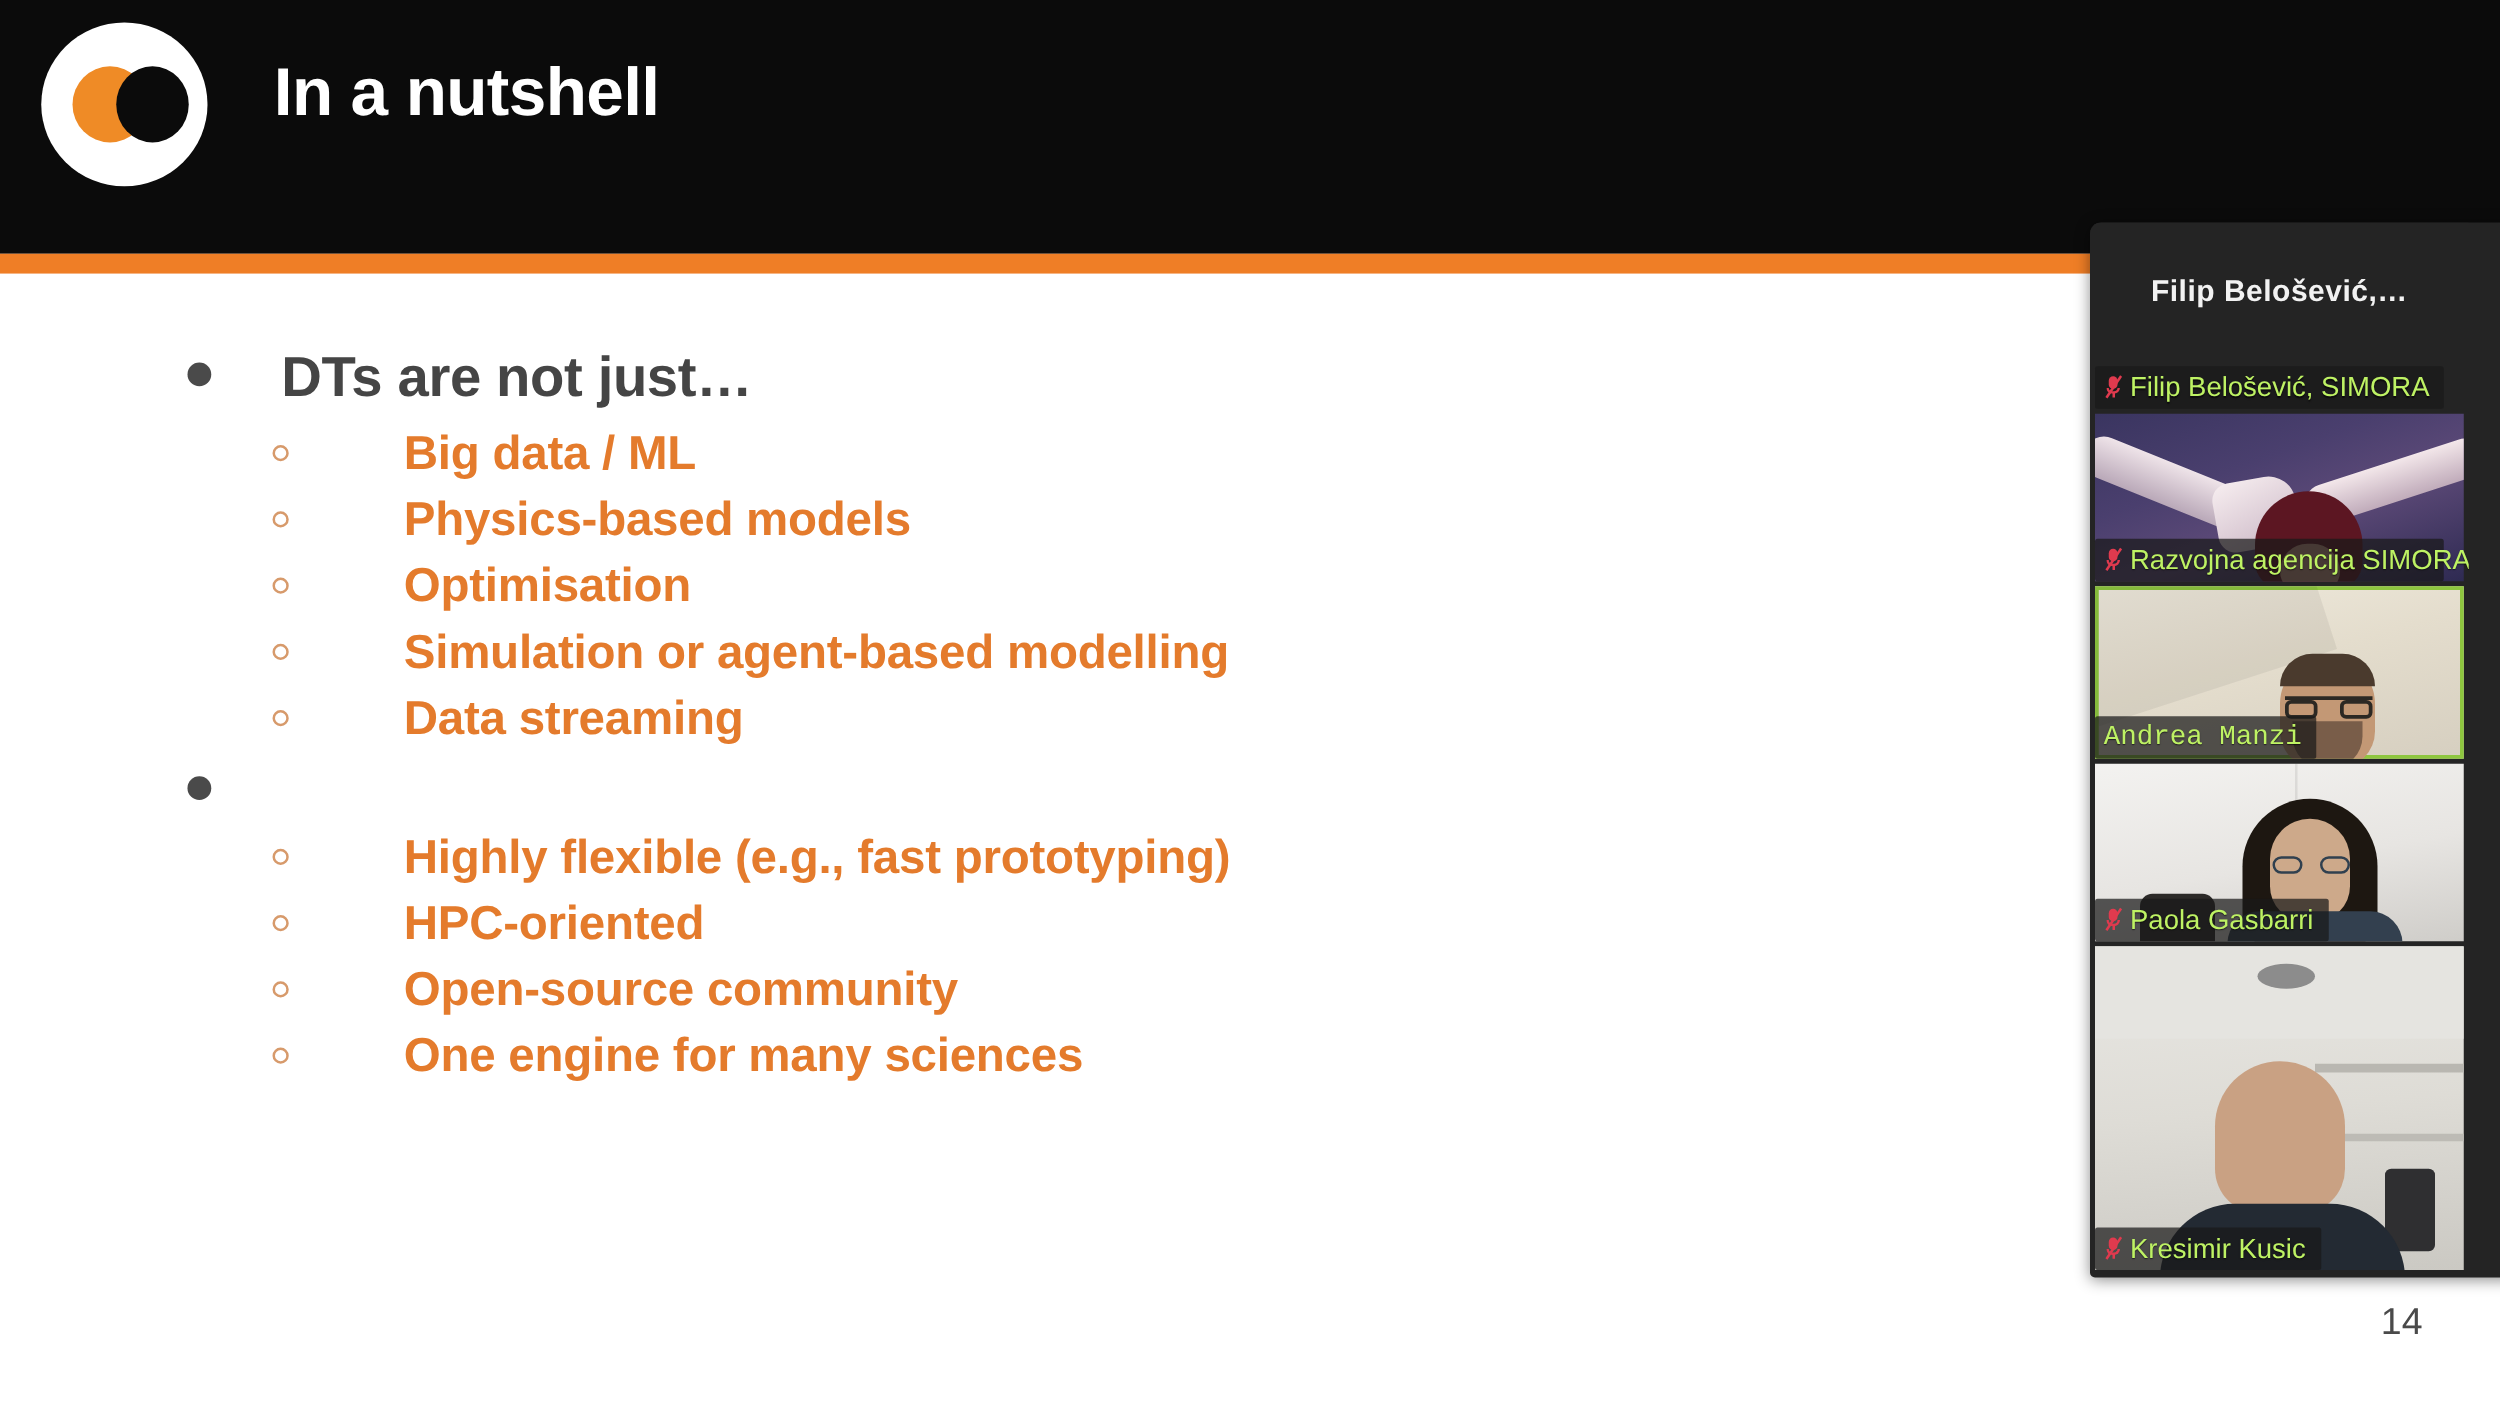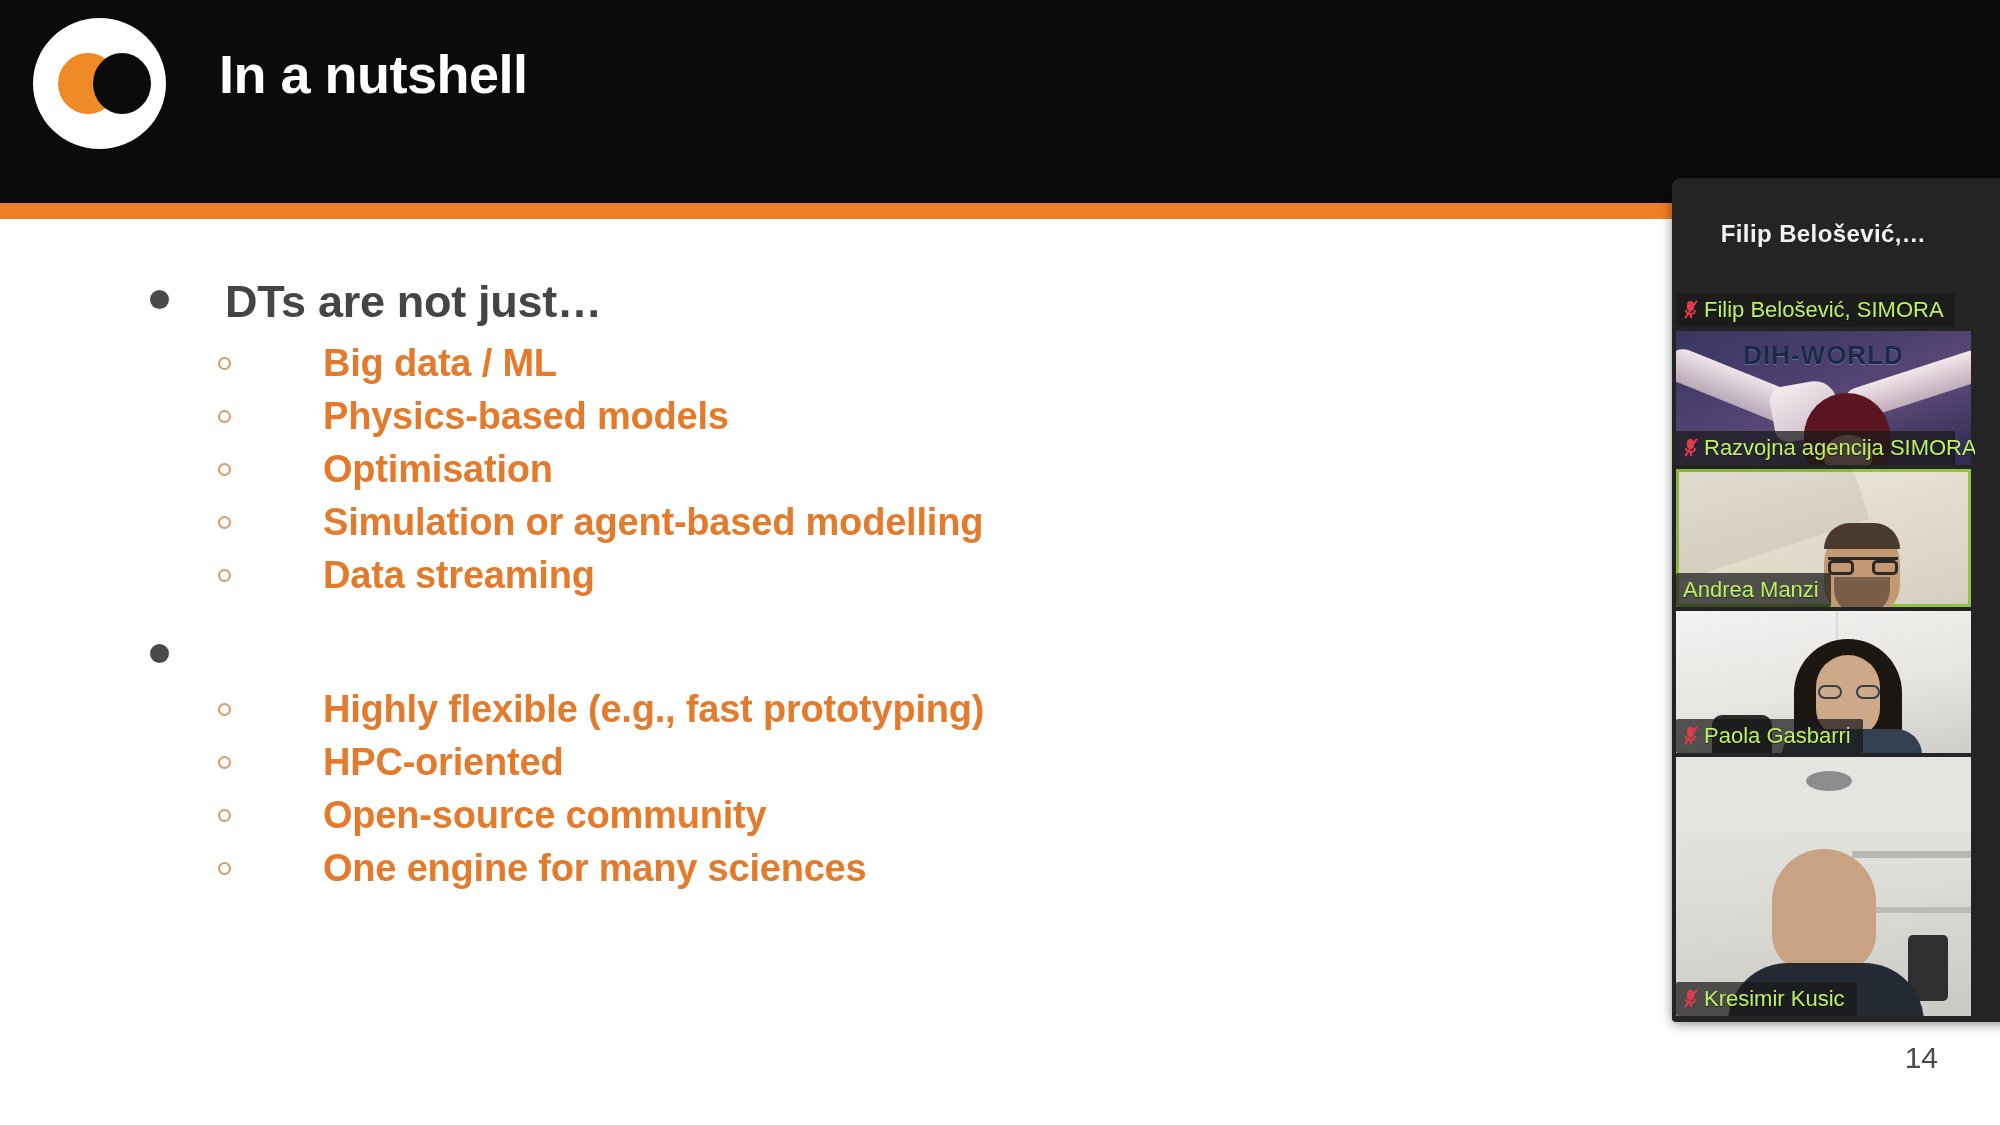--- a/index.html
+++ b/index.html
@@ -86,21 +86,21 @@
     width: 2000px;
     height: 906px;
     background: #ffffff;
   }
   #bullet-list {
     position: absolute;
     left: 150px;
     top: 54px;
     width: 1450px;
   }
-  .group { margin-bottom: 40px; }
+  .group { margin-bottom: 17px; }
   .group:last-child { margin-bottom: 0; }
 
   .lvl1 {
     display: flex;
     align-items: baseline;
     margin-bottom: 6px;
   }
   .lvl1 .marker {
     width: 75px;
     flex: 0 0 75px;
@@ -252,21 +252,21 @@
   }
   .person-face-red {
     position: absolute;
     left: 148px; top: 104px;
     width: 48px; height: 40px;
     background: #b98e79;
     border-radius: 22px 22px 18px 18px;
   }
 
   
-  #tile-andrea { top: 288px; height: 144px; }
+  #tile-andrea { top: 288px; height: 144px; font-family: Liberation Mono, monospace; }
   #tile-andrea .tile-inner { background: linear-gradient(165deg,#efeadd 0%,#e4ddcd 45%,#d6cfc0 100%); }
   #tile-andrea .wall-shade {
     position: absolute;
     left: -20px; top: -36px;
     width: 200px; height: 120px;
     background: rgba(0,0,0,0.06);
     transform: rotate(-18deg);
   }
   #tile-andrea .head {
     position: absolute;
@@ -551,21 +551,20 @@
           <span class="mic-base"></span>
           <span class="mic-stem"></span>
           <span class="mic-slash"></span>
       </span>
       <span class="label-text">Filip Belošević, SIMORA</span>
     </div>
   </div>
 
   <div class="tile" id="tile-razvojna">
     <div class="tile-inner">
-      <div class="dih-logo">DIH-WORLD</div>
       <div class="robot-arm-left"></div>
       <div class="robot-arm-right"></div>
       <div class="robot-hand"></div>
       <div class="person-head-red"></div>
       <div class="person-face-red"></div>
     </div>
     <div class="name-label">
       <span class="mic-muted-icon">
         <span class="mic-body"></span>
           <span class="mic-base"></span>

